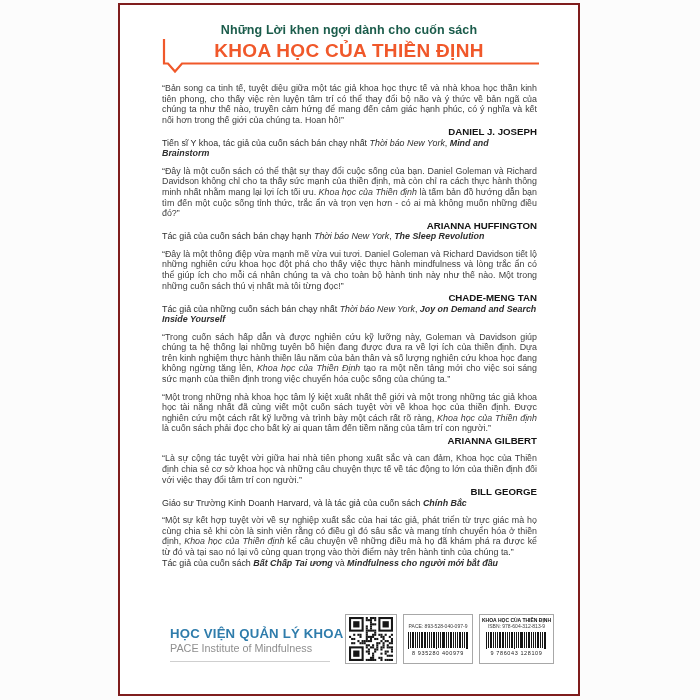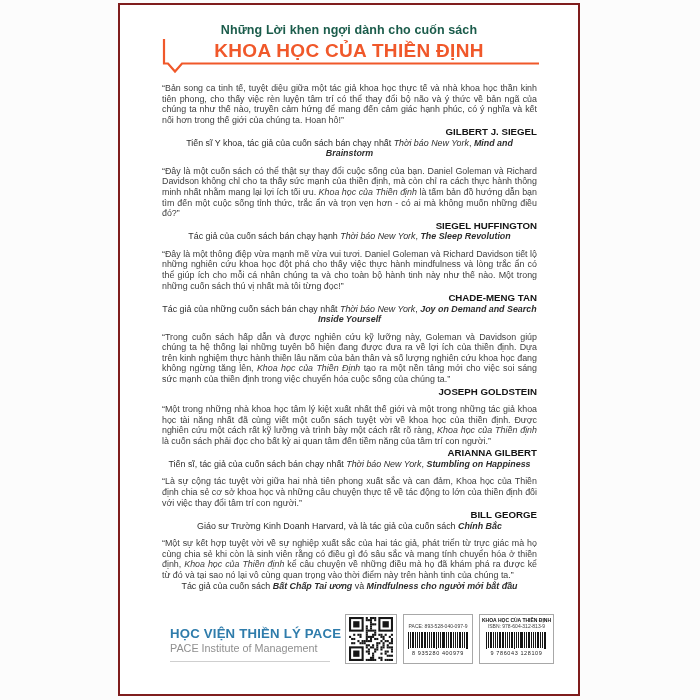--- a/index.html
+++ b/index.html
@@ -29,21 +29,21 @@
   .quote{margin-bottom:7px;}
   .quote-body{
     margin:0;font-size:8.9px;line-height:10.6px;color:#3d3d3d;
     text-align:justify;
   }
   .quote-name{
     display:block;margin-top:2px;font-size:9.7px;line-height:10.6px;
     font-weight:bold;color:#141414;text-align:right;font-style:normal;
   }
   .quote-credit{
-    margin:0;font-size:8.9px;line-height:10.4px;color:#2e2e2e;text-align:center;
+    margin:0;font-size:8.9px;line-height:10.4px;color:#2e2e2e;text-align:left;
   }
   .it{font-style:italic;}
   .bi{font-style:italic;font-weight:bold;}
   .footer{
     position:absolute;left:50px;top:609px;display:flex;align-items:flex-start;
   }
   .logo{width:160px;margin-top:12px;}
   .logo-line1{font-size:13.2px;font-weight:bold;color:#2f7cab;letter-spacing:.2px;white-space:nowrap;}
   .logo-line2{font-size:10.8px;color:#8f8f8f;margin-top:1px;padding-bottom:7px;border-bottom:1px solid #cfcfcf;white-space:nowrap;}
   .qr-box{
@@ -71,63 +71,61 @@
   <svg class="bubble-svg" width="462" height="78" viewBox="0 0 462 78">
     <path d="M44,34 L44,58.5 L48,58.5 L55,66.5 L62,58.5 L419,58.5" fill="none" stroke="#f0582a" stroke-width="2.2" stroke-linejoin="miter"></path>
   </svg>
 
   <div class="kicker">Những Lời khen ngợi dành cho cuốn sách</div>
   <div class="title">KHOA HỌC CỦA THIỀN ĐỊNH</div>
 
   <section class="quotes" id="quotes">
     <div class="quote">
       <p class="quote-body"><span>“Bản song ca tinh tế, tuyệt diệu giữa một tác giả khoa học thực tế và nhà khoa học thần kinh tiên phong, cho thấy việc rèn luyện tâm trí có thể thay đổi bộ não và ý thức về bản ngã của chúng ta như thế nào, truyền cảm hứng để mang đến cảm giác hạnh phúc, có ý nghĩa và kết nối hơn trong thế giới của chúng ta. Hoan hô!”</span></p>
-      <cite class="quote-name">GILBERT J. SIEGEL</cite>
+      <cite class="quote-name">DANIEL J. JOSEPH</cite>
       <p class="quote-credit"><span>Tiến sĩ Y khoa, tác giả của cuốn sách bán chạy nhất </span><span class="it">Thời báo New York</span><span>, </span><span class="bi">Mind and Brainstorm</span></p>
     </div>
 
     <div class="quote">
       <p class="quote-body"><span>“Đây là một cuốn sách có thể thật sự thay đổi cuộc sống của bạn. Daniel Goleman và Richard Davidson không chỉ cho ta thấy sức mạnh của thiền định, mà còn chỉ ra cách thực hành thông minh nhất nhằm mang lại lợi ích tối ưu. </span><span class="it">Khoa học của Thiền định</span><span> là tấm bản đồ hướng dẫn bạn tìm đến một cuộc sống tỉnh thức, trắc ẩn và trọn vẹn hơn - có ai mà không muốn những điều đó?”</span></p>
-      <cite class="quote-name">SIEGEL HUFFINGTON</cite>
+      <cite class="quote-name">ARIANNA HUFFINGTON</cite>
       <p class="quote-credit"><span>Tác giả của cuốn sách bán chạy hạnh </span><span class="it">Thời báo New York</span><span>, </span><span class="bi">The Sleep Revolution</span></p>
     </div>
 
     <div class="quote">
       <p class="quote-body"><span>“Đây là một thông điệp vừa mạnh mẽ vừa vui tươi. Daniel Goleman và Richard Davidson tiết lộ những nghiên cứu khoa học đột phá cho thấy việc thực hành mindfulness và lòng trắc ẩn có thể giúp ích cho mỗi cá nhân chúng ta và cho toàn bộ hành tinh này như thế nào. Một trong những cuốn sách thú vị nhất mà tôi từng đọc!”</span></p>
       <cite class="quote-name">CHADE-MENG TAN</cite>
       <p class="quote-credit"><span>Tác giả của những cuốn sách bán chạy nhất </span><span class="it">Thời báo New York</span><span>, </span><span class="bi">Joy on Demand and Search Inside Yourself</span></p>
     </div>
 
     <div class="quote">
       <p class="quote-body"><span>“Trong cuốn sách hấp dẫn và được nghiên cứu kỹ lưỡng này, Goleman và Davidson giúp chúng ta hệ thống lại những tuyên bố hiện đang được đưa ra về lợi ích của thiền định. Dựa trên kinh nghiệm thực hành thiền lâu năm của bản thân và số lượng nghiên cứu khoa học đang không ngừng tăng lên, </span><span class="it">Khoa học của Thiền Định</span><span> tạo ra một nền tảng mới cho việc soi sáng sức mạnh của thiền định trong việc chuyển hóa cuộc sống của chúng ta.”</span></p>
-      <cite class="quote-name">JOSEPH GOLDSTEIN</cite>
     </div>
 
     <div class="quote">
       <p class="quote-body"><span>“Một trong những nhà khoa học tâm lý kiệt xuất nhất thế giới và một trong những tác giả khoa học tài năng nhất đã cùng viết một cuốn sách tuyệt vời về khoa học của thiền định. Được nghiên cứu một cách rất kỹ lưỡng và trình bày một cách rất rõ ràng, </span><span class="it">Khoa học của Thiền định</span><span> là cuốn sách phải đọc cho bất kỳ ai quan tâm đến tiềm năng của tâm trí con người.”</span></p>
       <cite class="quote-name">ARIANNA GILBERT</cite>
-      <p class="quote-credit"><span>Tiến sĩ, tác giả của cuốn sách bán chạy nhất </span><span class="it">Thời báo New York</span><span>, </span><span class="bi">Stumbling on Happiness</span></p>
     </div>
 
     <div class="quote">
       <p class="quote-body"><span>“Là sự cộng tác tuyệt vời giữa hai nhà tiên phong xuất sắc và can đảm, Khoa học của Thiền định chia sẻ cơ sở khoa học và những câu chuyện thực tế về tác động to lớn của thiền định đối với việc thay đổi tâm trí con người.”</span></p>
       <cite class="quote-name">BILL GEORGE</cite>
       <p class="quote-credit"><span>Giáo sư Trường Kinh Doanh Harvard, và là tác giả của cuốn sách </span><span class="bi">Chính Bắc</span></p>
     </div>
 
     <div class="quote">
       <p class="quote-body"><span>“Một sự kết hợp tuyệt vời về sự nghiệp xuất sắc của hai tác giả, phát triển từ trực giác mà họ cùng chia sẻ khi còn là sinh viên rằng có điều gì đó sâu sắc và mang tính chuyển hóa ở thiền định, </span><span class="it">Khoa học của Thiền định</span><span> kể câu chuyện về những điều mà họ đã khám phá ra được kể từ đó và tại sao nó lại vô cùng quan trọng vào thời điểm này trên hành tinh của chúng ta.”</span></p>
       <p class="quote-credit"><span>Tác giả của cuốn sách </span><span class="bi">Bất Chấp Tai ương</span><span> và </span><span class="bi">Mindfulness cho người mới bắt đầu</span></p>
     </div>
   </section>
 
   <div class="footer">
     <div class="logo">
-      <div class="logo-line1">HỌC VIỆN THIỀN LÝ PACE</div>
-      <div class="logo-line2">PACE Institute of Management</div>
+      <div class="logo-line1">HỌC VIỆN QUẢN LÝ KHOA</div>
+      <div class="logo-line2">PACE Institute of Mindfulness</div>
     </div>
 
     <div class="qr-box" id="qr">
         <svg width="44" height="44" viewBox="0 0 42 42" xmlns="http://www.w3.org/2000/svg">
           <rect x="16" y="0" width="2" height="2" fill="#161616"></rect>
           <rect x="20" y="0" width="2" height="2" fill="#161616"></rect>
           <rect x="22" y="0" width="2" height="2" fill="#161616"></rect>
           <rect x="24" y="0" width="2" height="2" fill="#161616"></rect>
           <rect x="16" y="2" width="2" height="2" fill="#161616"></rect>
           <rect x="18" y="2" width="2" height="2" fill="#161616"></rect>

